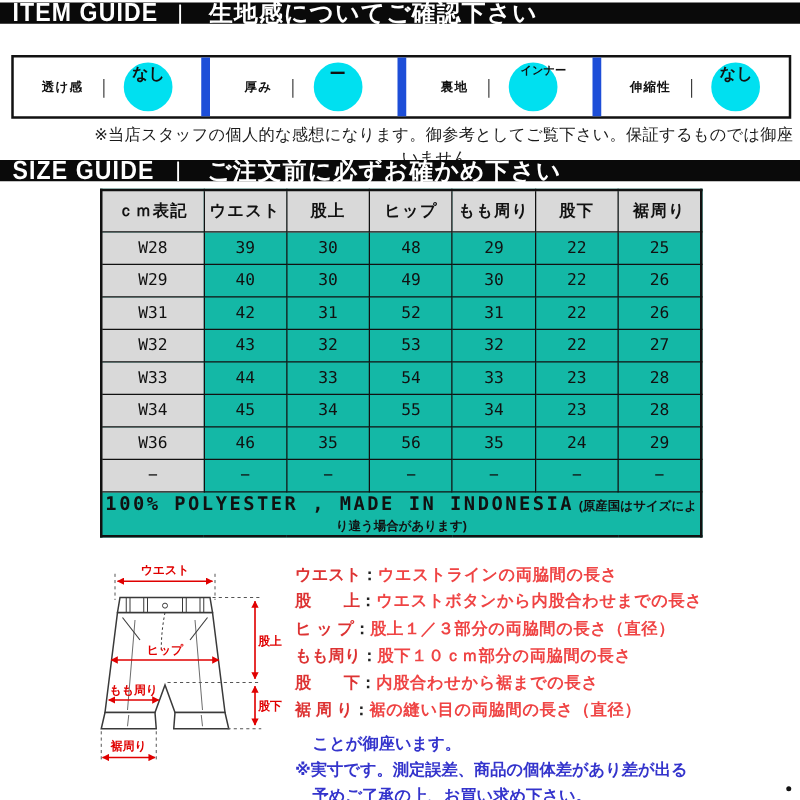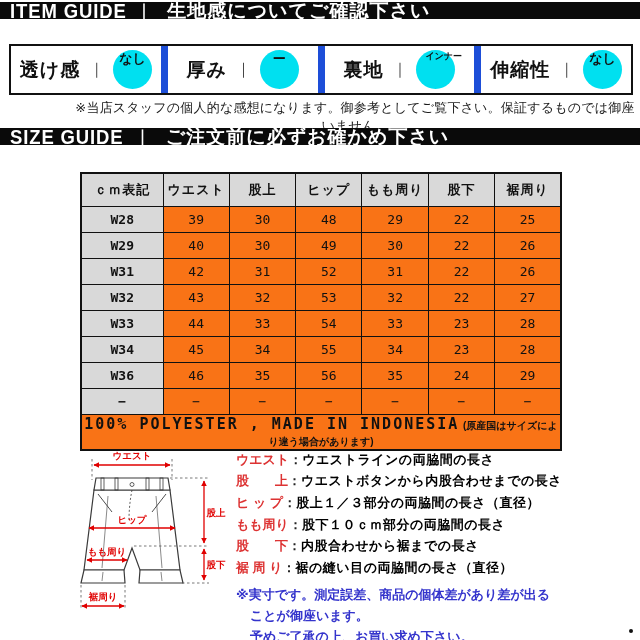--- a/index.html
+++ b/index.html
@@ -16,52 +16,52 @@
   .bar .bar-sep{font-size:15px;font-weight:bold;margin:0 4px 0 0;color:#fff;}
   .bar-item .bar-sep{margin-left:-6px;}
   .bar-size .bar-sep{margin-left:-4px;}
   .bar .bar-sub{font-size:19px;font-weight:bold;margin-left:12px;letter-spacing:1px;white-space:nowrap;}
 
   
   .props{position:absolute;left:9px;top:44px;width:620px;height:47px;border:2px solid #111;
          display:flex;background:#fff;}
   .prop-cell{flex:1;display:flex;align-items:center;justify-content:center;border-left:7px solid #1d4ed8;gap:9px;}
   .prop-cell:first-child{border-left:none;}
-  .prop-label{font-size:19px;font-weight:bold;color:#111;letter-spacing:1px;}
+  .prop-label{font-size:10px;font-weight:bold;color:#111;letter-spacing:1px;}
   .prop-pipe{color:#333;font-size:15px;font-weight:normal;}
   .prop-badge{width:39px;height:39px;border-radius:50%;background:#00e0f0;display:flex;
               align-items:flex-start;justify-content:center;flex:0 0 auto;}
   .prop-value{font-size:13px;font-weight:bold;color:#111;white-space:nowrap;}
   .prop-value.small{font-size:9px;margin-left:16px;}
 
   .disclaimer{position:absolute;left:70px;top:99px;width:570px;text-align:center;
               font-size:13px;color:#1a1a1a;letter-spacing:0.2px;}
 
   
-  table.size{position:absolute;left:80px;top:172px;width:482px;border-collapse:collapse;
-             table-layout:fixed;border:2.5px solid #111;background:#f97316;}
+  table.size{position:absolute;left:80px;top:151px;width:482px;border-collapse:collapse;
+             table-layout:fixed;border:2.5px solid #111;background:#14b8a6;}
   table.size th,table.size td{border:1.5px solid #111;text-align:center;vertical-align:middle;
              padding:0;font-size:13px;color:#111;}
   table.size thead th{height:32px;background:#d9d9d9;font-weight:bold;letter-spacing:1px;}
-  table.size tbody th{height:25px;background:#d9d9d9;font-weight:bold;
+  table.size tbody th{height:25px;background:#d9d9d9;font-weight:normal;
              font-family:"DejaVu Sans Mono",monospace;}
   table.size tbody td{height:25px;font-family:"DejaVu Sans Mono",monospace;}
   table.size tfoot td{height:30px;font-weight:bold;margin-left:30px;}
   .material{font-size:15px;letter-spacing:2px;font-family:"DejaVu Sans Mono",monospace;}
   .material-note{font-size:10px;font-weight:bold;letter-spacing:0;}
 
   
   .diagram{position:absolute;left:68px;top:448px;width:160px;height:172px;}
 
   
   .defs{position:absolute;left:236px;top:449px;width:400px;}
   .def-row{display:flex;height:21.6px;align-items:center;font-size:13px;font-weight:bold;}
   .def-term{color:#dd3333;white-space:pre;flex:0 0 auto;}
   .def-colon{color:#222;}
-  .def-desc{color:#000000;letter-spacing:0.5px;white-space:nowrap;}
+  .def-desc{color:#ef4444;letter-spacing:0.5px;white-space:nowrap;}
   .notes{margin-top:5px;color:#3434cc;font-size:13px;font-weight:bold;line-height:21px;}
   .note-line{white-space:nowrap;}
   .note-line.indent{padding-left:14px;}
 
   .corner-dot{position:absolute;left:629px;top:629px;width:4px;height:4px;background:#111;border-radius:50%;}
 </style>
 </head>
 <body>
 
 <div class="page">
@@ -292,21 +292,21 @@
       <span class="def-term">股　　下</span>
       <span class="def-colon">：</span>
       <span class="def-desc">内股合わせから裾までの長さ</span>
     </div>
     <div class="def-row">
       <span class="def-term">裾 周 り</span>
       <span class="def-colon">：</span>
       <span class="def-desc">裾の縫い目の両脇間の長さ（直径）</span>
     </div>
     <div class="notes">
+      <div class="note-line indent">ことが御座います。</div>
       <div class="note-line">※実寸です。測定誤差、商品の個体差があり差が出る</div>
-      <div class="note-line indent">ことが御座います。</div>
       <div class="note-line indent">予めご了承の上、お買い求め下さい。</div>
     </div>
   </div>
 
   <div class="corner-dot"></div>
 
 </div>
 
 </body></html>

